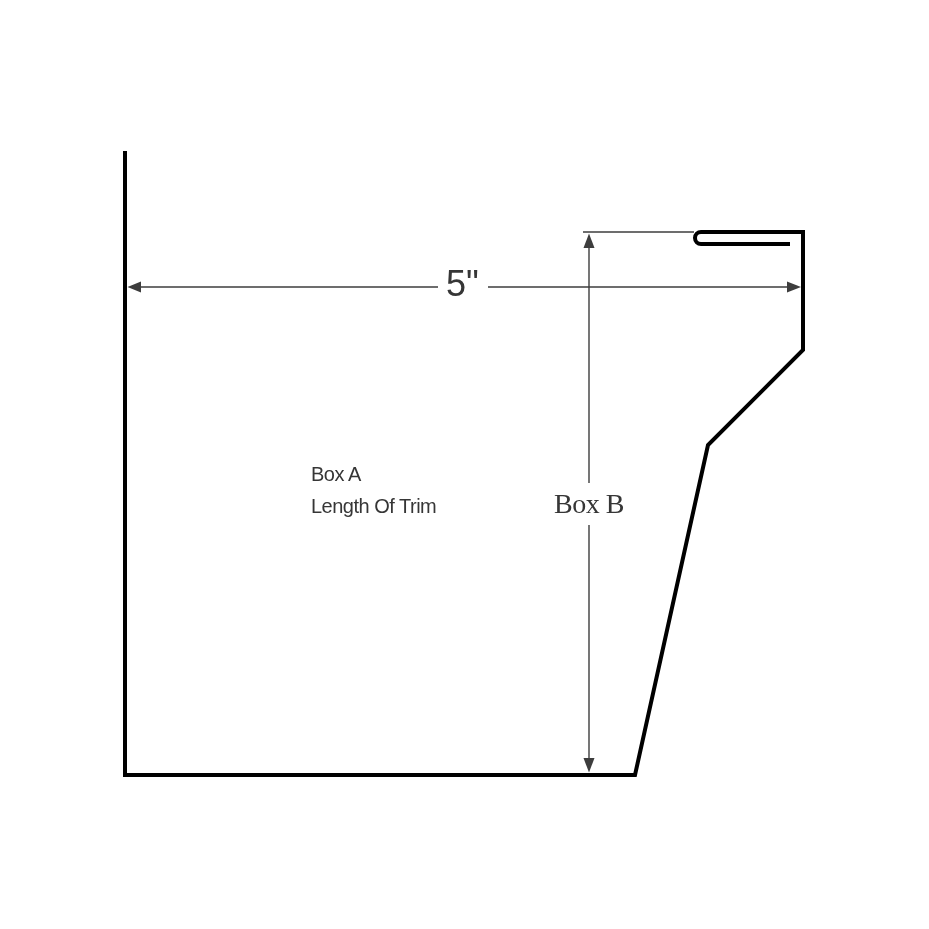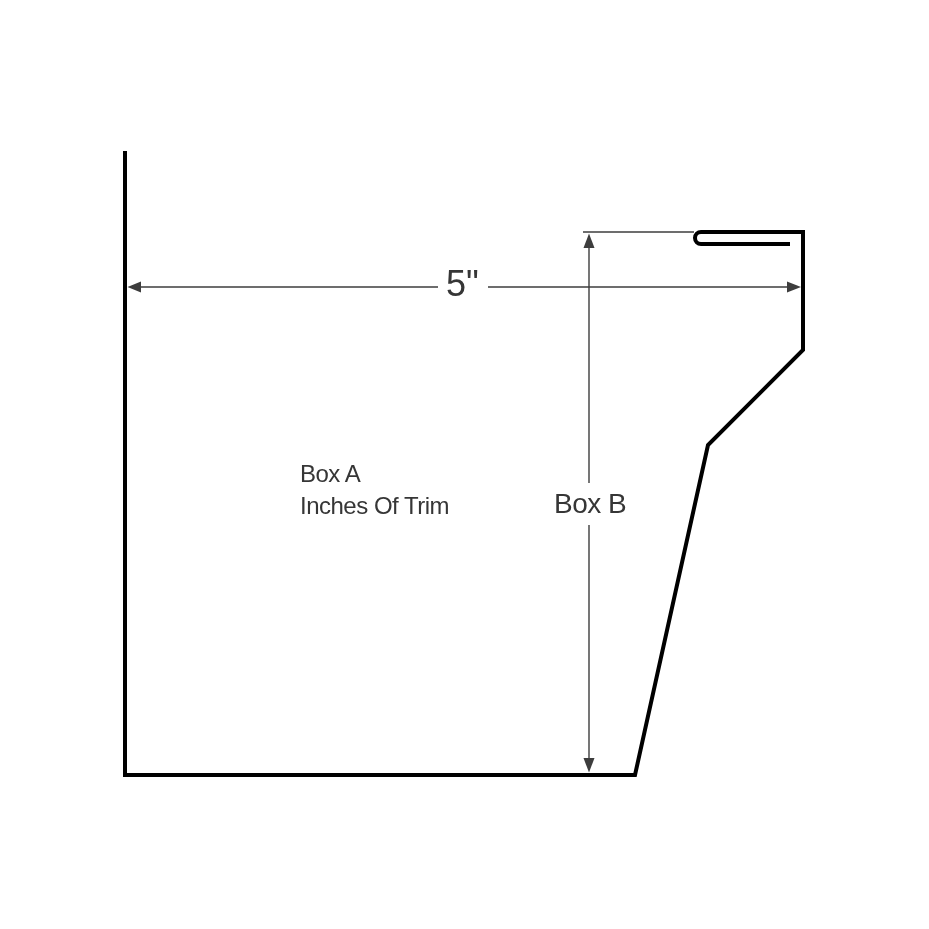--- a/index.html
+++ b/index.html
@@ -35,32 +35,33 @@
   .arrow {
     fill: var(--dim-color, #3d3d3d);
     stroke: none;
   }
   .label {
     position: absolute;
     color: var(--text-color, #363636);
     white-space: nowrap;
   }
   #label-area {
-    left: 300px;
+    left: 311px;
     top: 458px;
-    font-size: 24px;
+    font-size: 20px;
     line-height: 32px;
     letter-spacing: -0.5px;
   }
   #label-boxb {
     left: 554px;
     top: 490px;
     font-size: 28px;
     line-height: 28px;
     letter-spacing: -0.5px;
+    font-family: Liberation Serif, serif;
   }
   #label-width {
     left: 430px;
     top: 266px;
     width: 65px;
     text-align: center;
     font-size: 36px;
     line-height: 36px;
   }
 </style>
@@ -78,19 +79,19 @@
         <line x1="583" y1="232" x2="694" y2="232" class="dim"></line>
         <polygon points="127.5,287 141,281.5 141,292.5" class="arrow"></polygon>
         <polygon points="801,287 787,281.5 787,292.5" class="arrow"></polygon>
         <polygon points="589,233.5 583.5,248 594.5,248" class="arrow"></polygon>
         <polygon points="589,772.5 583.5,758 594.5,758" class="arrow"></polygon>
       </g>
   </svg>
 
   <div class="label" id="label-area">
     <div>Box A</div>
-    <div>Inches Of Trim</div>
+    <div>Length Of Trim</div>
   </div>
 
   <div class="label" id="label-boxb">Box B</div>
 
   <div class="label" id="label-width">5"</div>
 </div>
 
 </body></html>

